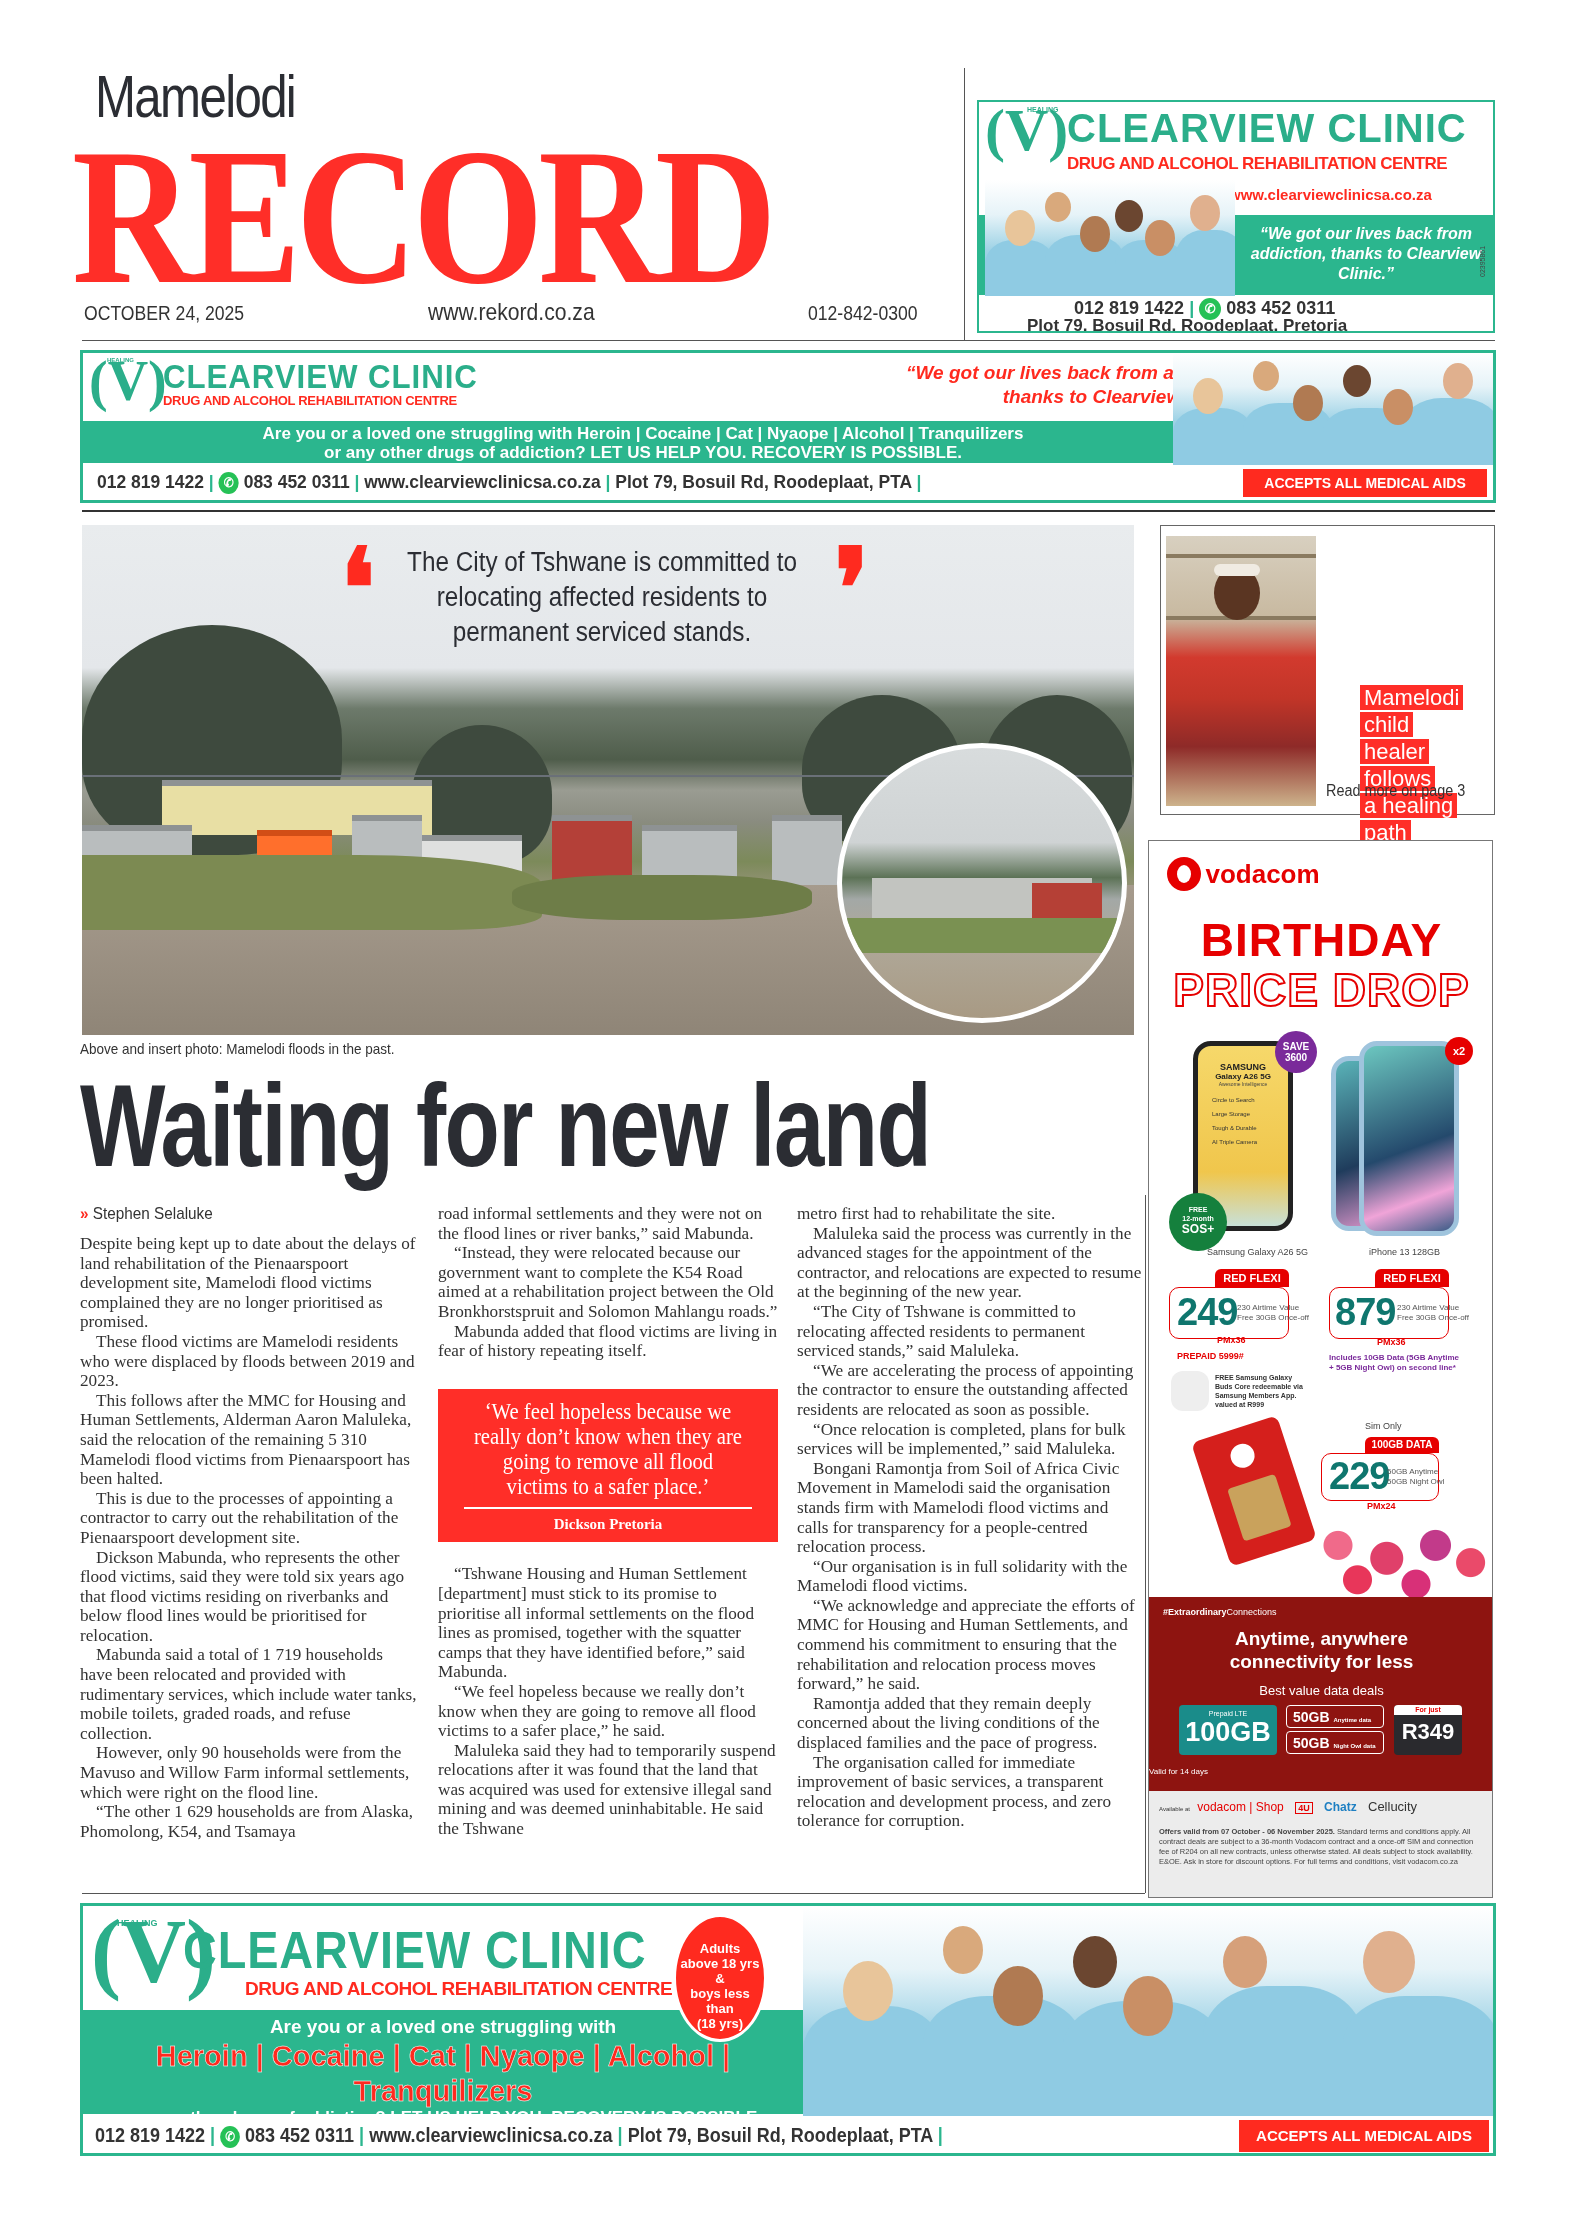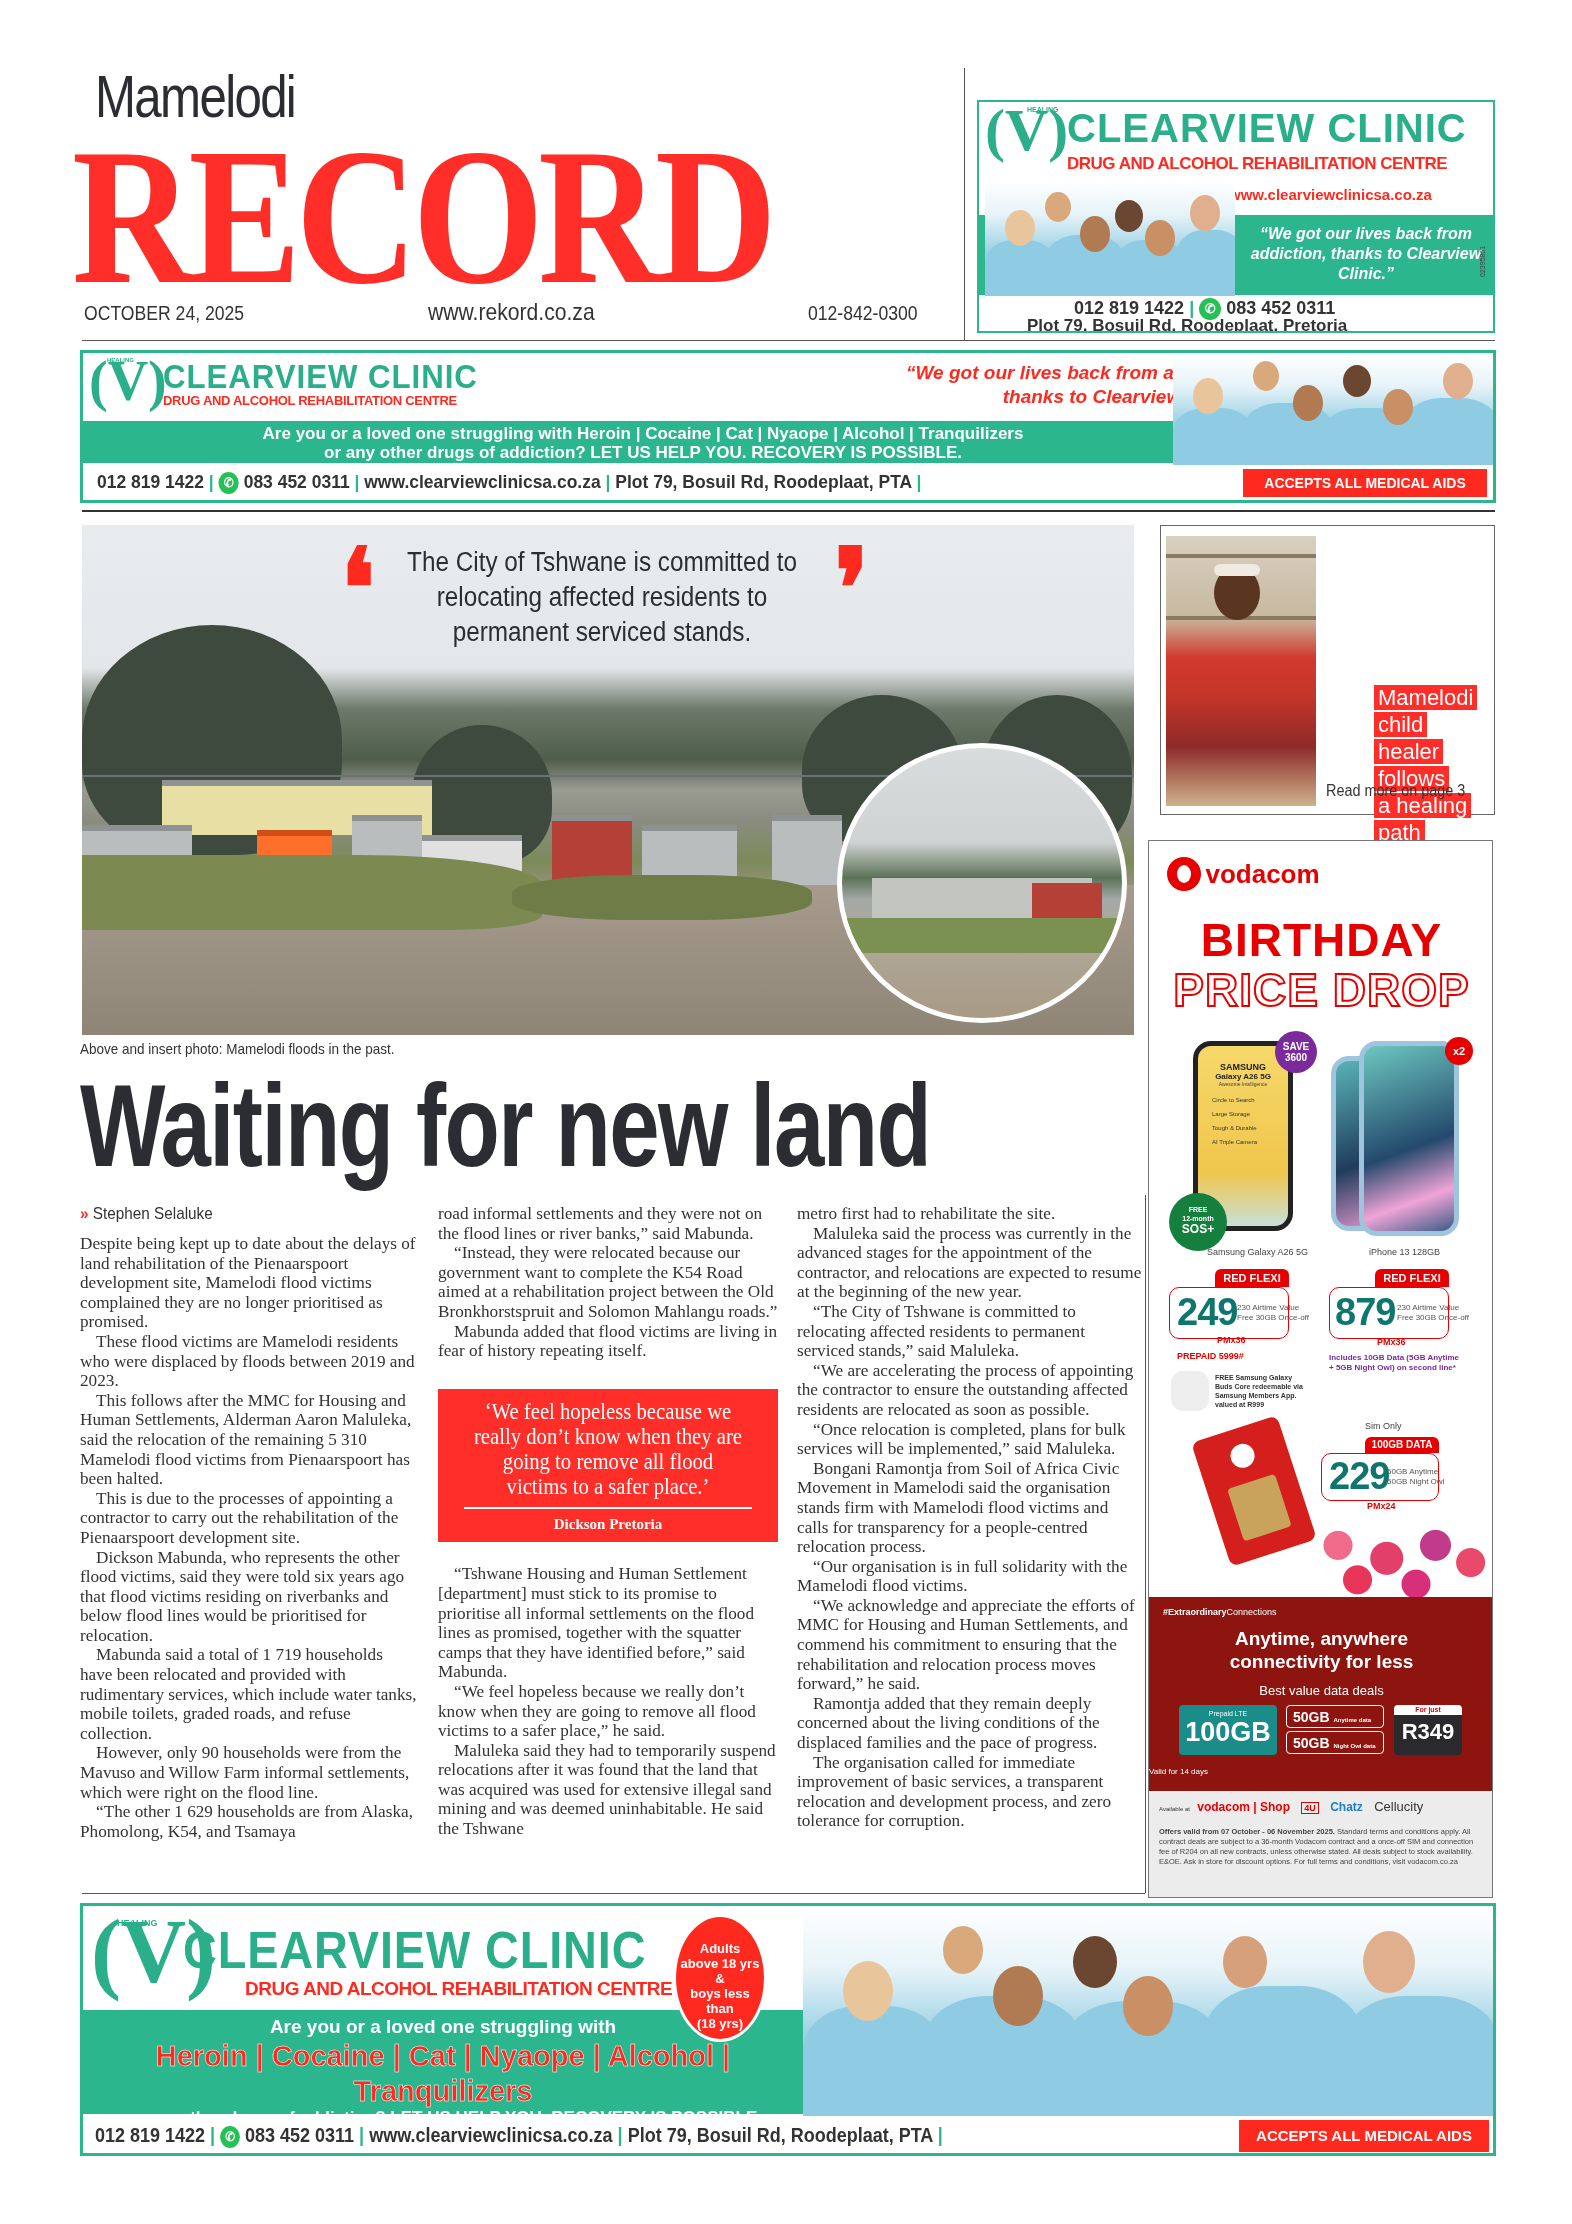--- a/index.html
+++ b/index.html
@@ -50,21 +50,21 @@
   .col p.first { text-indent: 0; }
 
   .pullquote { background: #ff2e28; color: #fff; text-align: center; padding: 10px 18px 8px; }
   .pullquote .q { font-size: 23px; line-height: 25px; transform: scaleX(0.9); }
   .pullquote .rule { height: 2px; background: #fff; margin: 8px 8px 6px; }
   .pullquote .who { font-weight: bold; font-size: 15px; }
 
   
   .teaser { left: 1160px; top: 525px; width: 335px; height: 290px; border: 1px solid #666; }
   .teaser-photo { position:absolute; left:5px; top:10px; width:150px; height:270px; background: linear-gradient(180deg,#d8d0c0 0%,#c8b9a0 30%,#d23a2e 45%,#c23528 60%,#8e2a28 78%,#cdb38c 100%); overflow:hidden; }
-  .teaser-headline { position:absolute; left:177px; top:158px; width:164px;padding-left:36px; }
+  .teaser-headline { position:absolute; left:163px; top:158px; width:164px;padding-left:36px; }
   .teaser-headline span { display:inline; background:#ff2e28; color:#fff; font-size:22px; line-height:27px; padding:0 4px; box-decoration-break: clone; -webkit-box-decoration-break: clone; }
   .teaser-more { position:absolute; left:165px; top:256px; font-size:16px; color:#333; transform: scaleX(0.9); transform-origin:left top; white-space:nowrap; }
 
   
   .voda { left: 1148px; top: 840px; width: 345px; height: 1058px; border: 1px solid #777; background:#fff; overflow:hidden; }
   .voda-red { color: #e60000; }
   .voda-logo-circle { display:inline-block; width:34px; height:34px; border-radius:50%; background:#e60000; position:relative; vertical-align:middle; }
   .voda-logo-circle::after { content:""; position:absolute; left:10px; top:8px; width:14px; height:18px; border-radius:50% 50% 50% 50%; background:#fff; }
   .voda-bday { font-weight:bold; font-size: 46px; text-align:center; color:#e60000; letter-spacing:1px; }
   .voda-drop { font-weight:bold; font-size: 46px; text-align:center; color:#fff; -webkit-text-stroke: 2px #e60000; letter-spacing:1px; }
@@ -357,21 +357,21 @@
     <div class="abs" style="left:245px; top:108px; width:68px; height:50px; background:#2a2a2e; border-radius:4px; text-align:center; overflow:hidden;">
       <div style="background:#fff; color:#e60000; font-size:7px; font-weight:bold; line-height:10px;">For just</div>
       <div style="font-size:22px; font-weight:bold; line-height:34px;">R349</div>
     </div>
     <div class="abs" style="left:0; top:170px; width:345px; text-align:left; font-size:8px;">Valid for 14 days</div>
   </div>
 
   <div class="voda-foot">
     <div class="abs" style="left:10px; top:8px; white-space:nowrap; font-size:12px; color:#333;">
       <span style="font-size:6px;">Available at</span>
-      <span class="voda-red" style="font-weight:bold; margin-left:4px;">vodacom | Shop</span>
+      <span class="voda-red" style="font-weight:normal; margin-left:4px;">vodacom | Shop</span>
       <span class="voda-red" style="font-weight:bold; margin-left:8px; border:1px solid #e60000; padding:0 2px; font-size:9px;">4U</span>
       <span style="font-weight:bold; margin-left:8px; color:#1e7fc2;">Chatz</span>
       <span style="margin-left:8px; color:#333; font-size:13px;">Cellucity</span>
     </div>
     <div class="abs tiny" style="left:10px; top:36px; width:325px;">
       <b>Offers valid from 07 October - 06 November 2025.</b>
       <span>Standard terms and conditions apply. All contract deals are subject to a 36-month Vodacom contract and a once-off SIM and connection fee of R204 on all new contracts, unless otherwise stated. All deals subject to stock availability. E&amp;OE. Ask in store for discount options. For full terms and conditions, visit vodacom.co.za</span>
     </div>
   </div>
 </div>

